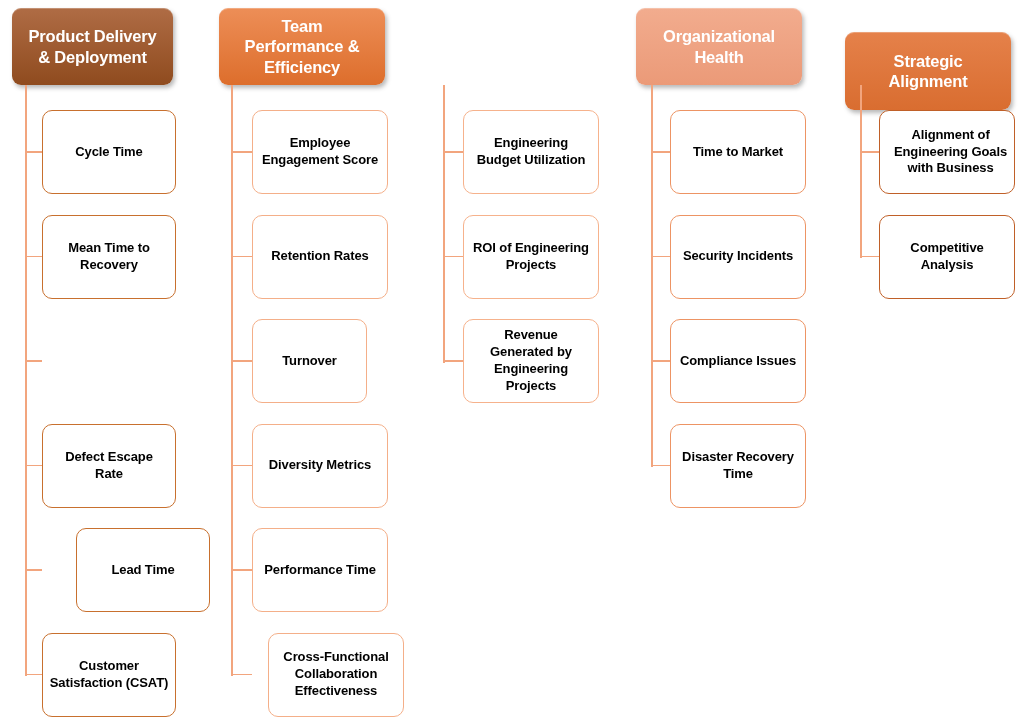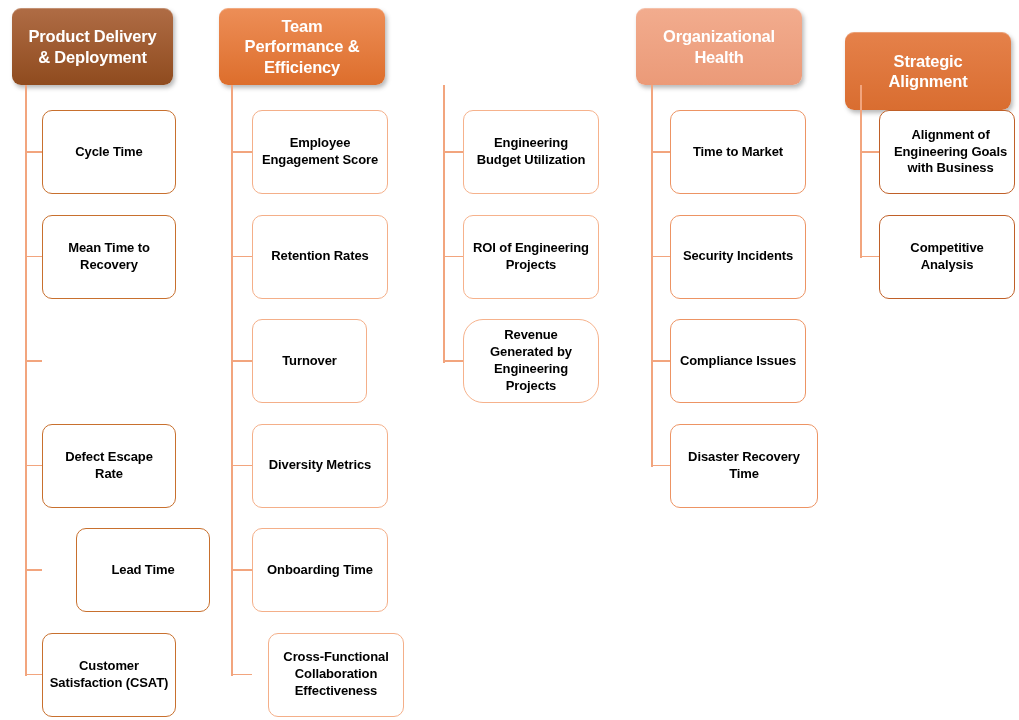--- a/index.html
+++ b/index.html
@@ -109,41 +109,41 @@
     <div class="conn" style="left: 231px; top: 360.25px; width: 21px; height: 1.5px; background: rgb(242, 165, 126);"></div>
     <div class="kpi-item" style="left: 252px; top: 319px; width: 115px; height: 84px; border-color: rgb(244, 175, 137);">
       <span class="ilabel">Turnover</span>
     </div>
     <div class="conn" style="left: 231px; top: 464.75px; width: 21px; height: 1.5px; background: rgb(242, 165, 126);"></div>
     <div class="kpi-item" style="left: 252px; top: 423.5px; width: 136px; height: 84px; border-color: rgb(244, 175, 137);">
       <span class="ilabel">Diversity Metrics</span>
     </div>
     <div class="conn" style="left: 231px; top: 569.25px; width: 21px; height: 1.5px; background: rgb(242, 165, 126);"></div>
     <div class="kpi-item" style="left: 252px; top: 528px; width: 136px; height: 84px; border-color: rgb(244, 175, 137);">
-      <span class="ilabel">Onboarding Time</span>
+      <span class="ilabel">Performance Time</span>
     </div>
     <div class="conn" style="left: 231px; top: 673.75px; width: 21px; height: 1.5px; background: rgb(242, 165, 126);"></div>
     <div class="kpi-item" style="left: 268px; top: 632.5px; width: 136px; height: 84px; border-color: rgb(244, 175, 137);">
       <span class="ilabel">Cross-Functional
 Collaboration
 Effectiveness</span>
     </div>
     <div class="conn" style="left: 443px; top: 85px; width: 1.5px; height: 277.5px; background: rgb(242, 165, 126);"></div>
     <div class="conn" style="left: 443px; top: 151.25px; width: 20px; height: 1.5px; background: rgb(242, 165, 126);"></div>
     <div class="kpi-item" style="left: 463px; top: 110px; width: 136px; height: 84px; border-color: rgb(246, 178, 140);">
       <span class="ilabel">Engineering
 Budget Utilization</span>
     </div>
     <div class="conn" style="left: 443px; top: 255.75px; width: 20px; height: 1.5px; background: rgb(242, 165, 126);"></div>
     <div class="kpi-item" style="left: 463px; top: 214.5px; width: 136px; height: 84px; border-color: rgb(246, 178, 140);">
       <span class="ilabel">ROI of Engineering
 Projects</span>
     </div>
     <div class="conn" style="left: 443px; top: 360.25px; width: 20px; height: 1.5px; background: rgb(242, 165, 126);"></div>
-    <div class="kpi-item" style="left: 463px; top: 319px; width: 136px; height: 84px; border-color: rgb(246, 178, 140); border-radius: 20px;">
+    <div class="kpi-item" style="left: 463px; top: 319px; width: 136px; height: 84px; border-color: rgb(246, 178, 140);">
       <span class="ilabel">Revenue
 Generated by
 Engineering
 Projects</span>
     </div>
     <div class="cat-header" style="left: 636px; top: 8px; width: 166px; height: 77px; background: linear-gradient(rgb(242, 172, 142), rgb(235, 154, 120));">
       <span class="hlabel" style="color: rgb(255, 255, 255);">Organizational
 Health</span>
     </div>
     <div class="conn" style="left: 651px; top: 85px; width: 1.5px; height: 382px; background: rgb(242, 165, 126);"></div>
@@ -153,21 +153,21 @@
     </div>
     <div class="conn" style="left: 651px; top: 255.75px; width: 19px; height: 1.5px; background: rgb(242, 165, 126);"></div>
     <div class="kpi-item" style="left: 670px; top: 214.5px; width: 136px; height: 84px; border-color: rgb(237, 148, 100);">
       <span class="ilabel">Security Incidents</span>
     </div>
     <div class="conn" style="left: 651px; top: 360.25px; width: 19px; height: 1.5px; background: rgb(242, 165, 126);"></div>
     <div class="kpi-item" style="left: 670px; top: 319px; width: 136px; height: 84px; border-color: rgb(237, 148, 100);">
       <span class="ilabel">Compliance Issues</span>
     </div>
     <div class="conn" style="left: 651px; top: 464.75px; width: 19px; height: 1.5px; background: rgb(242, 165, 126);"></div>
-    <div class="kpi-item" style="left: 670px; top: 423.5px; width: 148px; height: 84px; border-color: rgb(237, 148, 100);">
+    <div class="kpi-item" style="left: 670px; top: 423.5px; width: 136px; height: 84px; border-color: rgb(237, 148, 100);">
       <span class="ilabel">Disaster Recovery
 Time</span>
     </div>
     <div class="cat-header" style="left: 845px; top: 8px; width: 166px; height: 78px; background: linear-gradient(rgb(229, 129, 74), rgb(217, 109, 48)); margin-top: 24px;">
       <span class="hlabel" style="color: rgb(255, 255, 255);">Strategic
 Alignment</span>
     </div>
     <div class="conn" style="left: 860px; top: 85px; width: 1.5px; height: 173px; background: rgb(242, 165, 126);"></div>
     <div class="conn" style="left: 860px; top: 151.25px; width: 19px; height: 1.5px; background: rgb(242, 165, 126);"></div>
     <div class="kpi-item" style="left: 879px; top: 110px; width: 136px; height: 84px; border-color: rgb(192, 96, 40); padding-left: 12px;">

